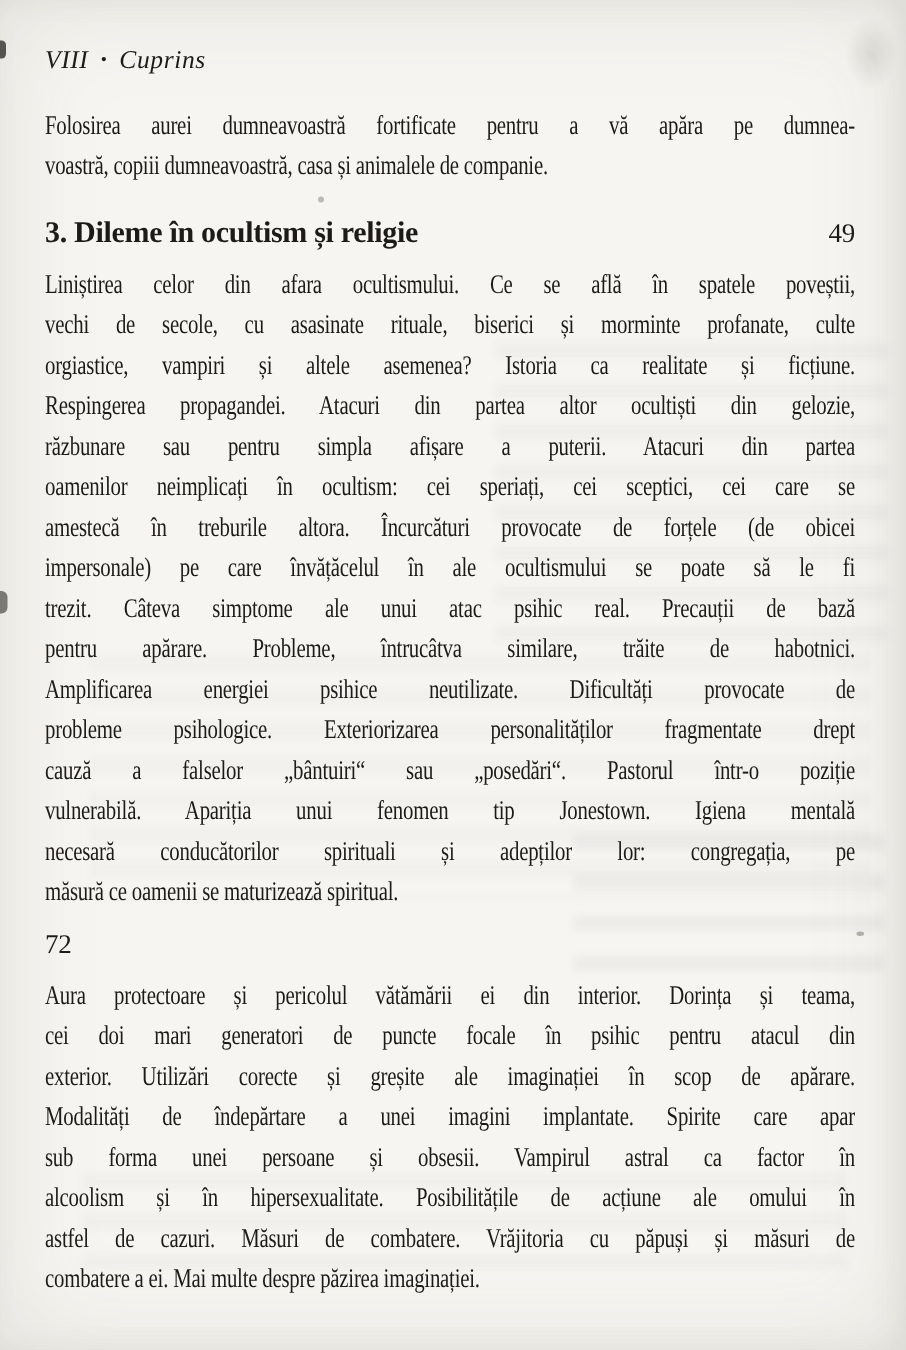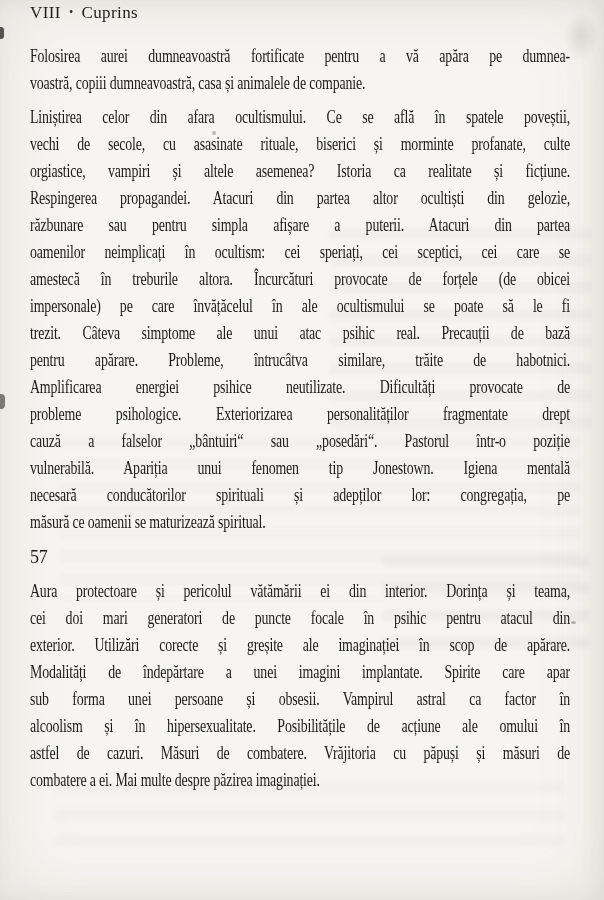--- a/index.html
+++ b/index.html
@@ -20,23 +20,25 @@
     pointer-events: none;
     box-shadow: inset 0 0 70px rgba(120,114,102,0.14), inset -6px 0 18px rgba(120,114,102,0.10);
   }
   .inner {
     position: absolute;
     left: 30px;
     top: 0;
     width: 540px;
   }
   .running-header {
+    margin-top: 27px;
     font-size: 17px;
     line-height: 24px;
     letter-spacing: 0.4px;
+    font-style: italic;
   }
   .running-header .sep {
     display: inline-block;
     margin: 0 8px;
     font-size: 12px;
     vertical-align: 2px;
   }
   
   .para {
     width: 700px;
@@ -111,41 +113,45 @@
 
     <div class="running-header">
       <span>VIII</span><span class="sep">•</span><span>Cuprins</span>
     </div>
 
     <div class="para intro-para">
         <div class="line">Folosirea aurei dumneavoastră fortificate pentru a vă apăra pe dumnea-</div>
         <div class="line last">voastră, copiii dumneavoastră, casa și animalele de companie.</div>
       </div>
 
+    <div class="entry-head mt18">
+      <span class="entry-title">3. Dileme în ocultism și religie</span>
+      <span class="entry-page">49</span>
+    </div>
     <div class="para entry-para">
         <div class="line">Liniștirea celor din afara ocultismului. Ce se află în spatele poveștii,</div>
         <div class="line">vechi de secole, cu asasinate rituale, biserici și morminte profanate, culte</div>
         <div class="line">orgiastice, vampiri și altele asemenea? Istoria ca realitate și ficțiune.</div>
         <div class="line">Respingerea propagandei. Atacuri din partea altor ocultiști din gelozie,</div>
         <div class="line">răzbunare sau pentru simpla afișare a puterii. Atacuri din partea</div>
         <div class="line">oamenilor neimplicați în ocultism: cei speriați, cei sceptici, cei care se</div>
         <div class="line">amestecă în treburile altora. Încurcături provocate de forțele (de obicei</div>
         <div class="line">impersonale) pe care învățăcelul în ale ocultismului se poate să le fi</div>
         <div class="line">trezit. Câteva simptome ale unui atac psihic real. Precauții de bază</div>
         <div class="line">pentru apărare. Probleme, întrucâtva similare, trăite de habotnici.</div>
         <div class="line">Amplificarea energiei psihice neutilizate. Dificultăți provocate de</div>
         <div class="line">probleme psihologice. Exteriorizarea personalităților fragmentate drept</div>
         <div class="line">cauză a falselor „bântuiri“ sau „posedări“. Pastorul într-o poziție</div>
         <div class="line">vulnerabilă. Apariția unui fenomen tip Jonestown. Igiena mentală</div>
         <div class="line">necesară conducătorilor spirituali și adepților lor: congregația, pe</div>
         <div class="line last">măsură ce oamenii se maturizează spiritual.</div>
       </div>
 
     <div class="entry-head mt8">
-      <span class="entry-page">57</span>
+      <span class="entry-page">72</span>
     </div>
     <div class="para entry-para">
         <div class="line">Aura protectoare și pericolul vătămării ei din interior. Dorința și teama,</div>
         <div class="line">cei doi mari generatori de puncte focale în psihic pentru atacul din</div>
         <div class="line">exterior. Utilizări corecte și greșite ale imaginației în scop de apărare.</div>
         <div class="line">Modalități de îndepărtare a unei imagini implantate. Spirite care apar</div>
         <div class="line">sub forma unei persoane și obsesii. Vampirul astral ca factor în</div>
         <div class="line">alcoolism și în hipersexualitate. Posibilitățile de acțiune ale omului în</div>
         <div class="line">astfel de cazuri. Măsuri de combatere. Vrăjitoria cu păpuși și măsuri de</div>
         <div class="line last">combatere a ei. Mai multe despre păzirea imaginației.</div>

